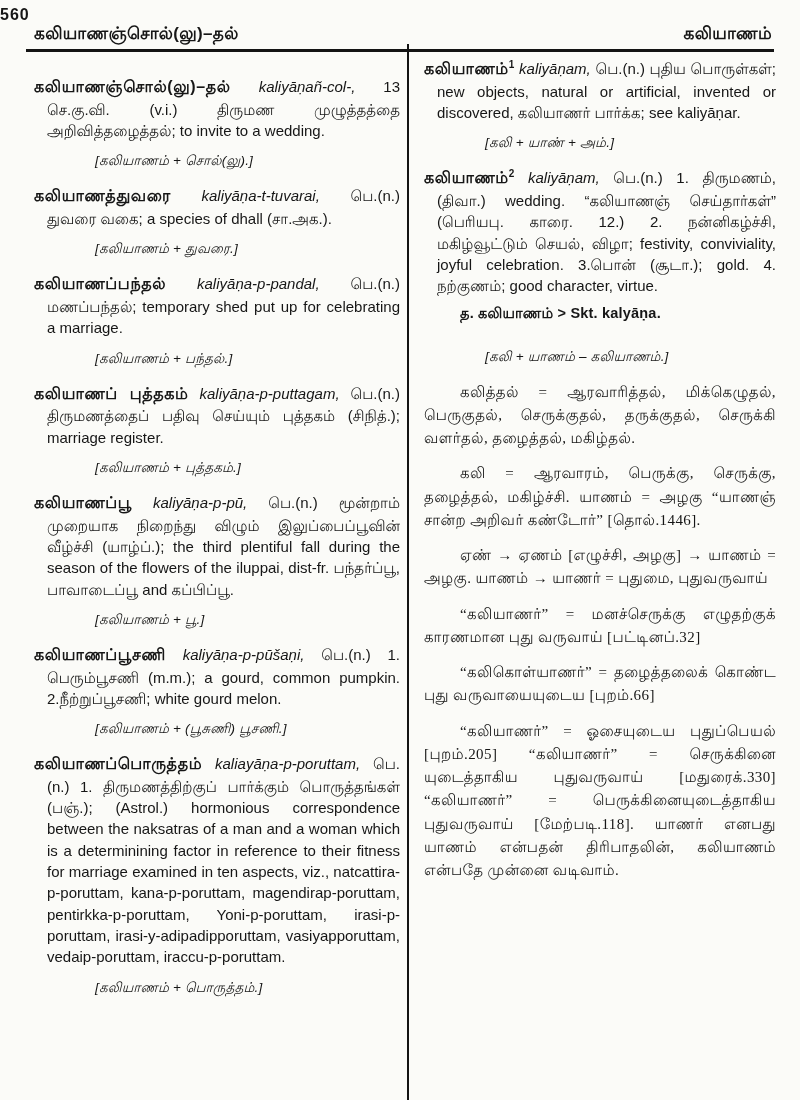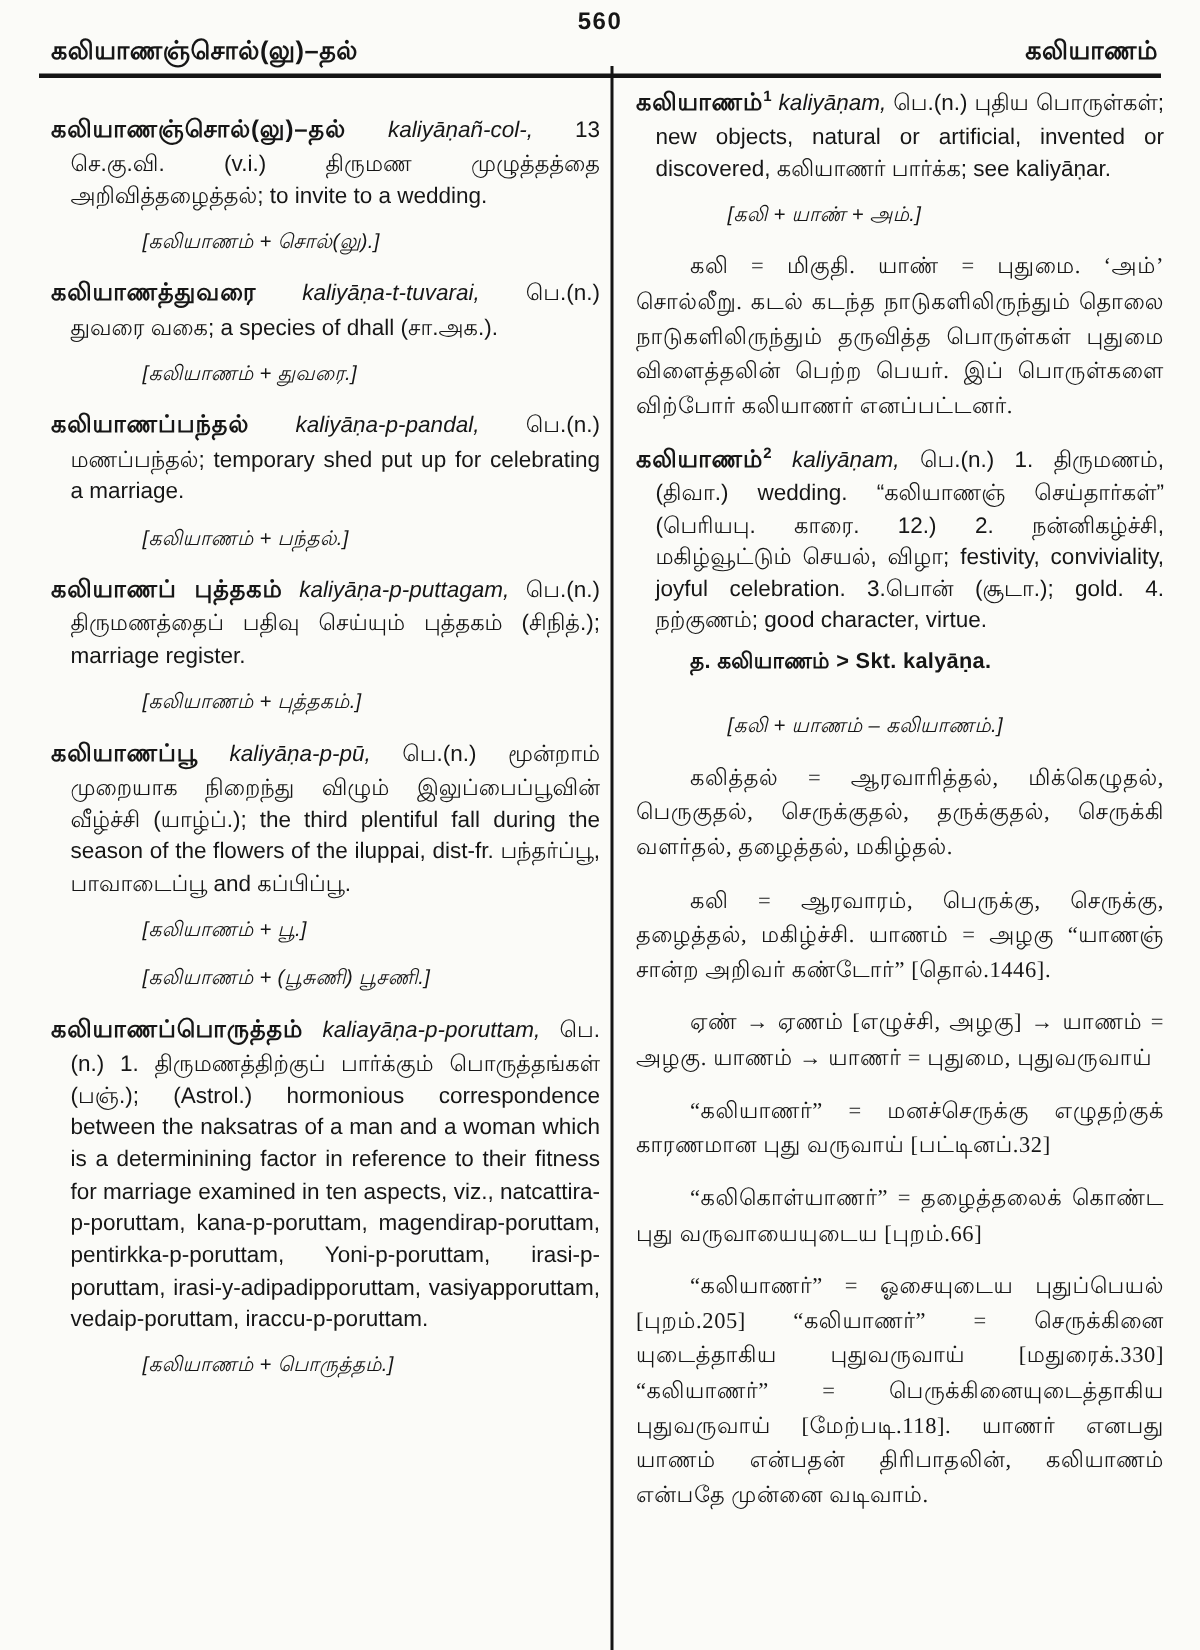--- a/index.html
+++ b/index.html
@@ -7,21 +7,21 @@
   body {
     background:#fbfbf8;
     color:#161616;
     font-family:"Liberation Sans", sans-serif;
     overflow:hidden;
   }
   .page { position:relative; width:800px; height:1100px; background:#fbfbf8; overflow:hidden; }
 
   .pageno {
     position:absolute; top:6px; left:0; right:0;
-    text-align:center; font-size:16px; letter-spacing:1px; font-weight:bold;
+    text-align:left; font-size:16px; letter-spacing:1px; font-weight:bold;
   }
   .running-head {
     position:absolute; top:24px; font-weight:bold; font-size:17px; letter-spacing:0.3px;
   }
   .running-head.left  { left:34px; }
   .running-head.right { right:28px; text-align:right; }
 
   .head-rule {
     position:absolute; top:49px; left:26px; width:748px; height:3px;
     background:#141414;
@@ -71,28 +71,28 @@
       <p class="entry"><span class="headword">கலியாணஞ்சொல்(லு)–தல்</span> <span class="translit">kaliyāṇañ-col-,</span> <span>13 செ.கு.வி. (v.i.) திருமண முழுத்தத்தை அறிவித்தழைத்தல்; to invite to a wedding.</span></p>
       <p class="etym">[கலியாணம் + சொல்(லு).]</p>
       <p class="entry"><span class="headword">கலியாணத்துவரை</span> <span class="translit">kaliyāṇa-t-tuvarai,</span> <span>பெ.(n.) துவரை வகை; a species of dhall (சா.அக.).</span></p>
       <p class="etym">[கலியாணம் + துவரை.]</p>
       <p class="entry"><span class="headword">கலியாணப்பந்தல்</span> <span class="translit">kaliyāṇa-p-pandal,</span> <span>பெ.(n.) மணப்பந்தல்; temporary shed put up for celebrating a marriage.</span></p>
       <p class="etym">[கலியாணம் + பந்தல்.]</p>
       <p class="entry"><span class="headword">கலியாணப் புத்தகம்</span> <span class="translit">kaliyāṇa-p-puttagam,</span> <span>பெ.(n.) திருமணத்தைப் பதிவு செய்யும் புத்தகம் (சிநித்.); marriage register.</span></p>
       <p class="etym">[கலியாணம் + புத்தகம்.]</p>
       <p class="entry"><span class="headword">கலியாணப்பூ</span> <span class="translit">kaliyāṇa-p-pū,</span> <span>பெ.(n.) மூன்றாம் முறையாக நிறைந்து விழும் இலுப்பைப்பூவின் வீழ்ச்சி (யாழ்ப்.); the third plentiful fall during the season of the flowers of the iluppai, dist-fr. பந்தர்ப்பூ, பாவாடைப்பூ and கப்பிப்பூ.</span></p>
       <p class="etym">[கலியாணம் + பூ.]</p>
+      <p class="entry"><span class="headword">கலியாணப்பூசணி</span> <span class="translit">kaliyāṇa-p-pūšaṇi,</span> <span>பெ.(n.) 1. பெரும்பூசணி (m.m.); a gourd, common pumpkin. 2.நீற்றுப்பூசணி; white gourd melon.</span></p>
       <p class="etym">[கலியாணம் + (பூசுணி) பூசணி.]</p>
       <p class="entry"><span class="headword">கலியாணப்பொருத்தம்</span> <span class="translit">kaliayāṇa-p-poruttam,</span> <span>பெ.(n.) 1. திருமணத்திற்குப் பார்க்கும் பொருத்தங்கள் (பஞ்.); (Astrol.) hormonious correspondence between the naksatras of a man and a woman which is a determinining factor in reference to their fitness for marriage examined in ten aspects, viz., natcattira-p-poruttam, kana-p-poruttam, magendirap-poruttam, pentirkka-p-poruttam, Yoni-p-poruttam, irasi-p-poruttam, irasi-y-adipadipporuttam, vasiyapporuttam, vedaip-poruttam, iraccu-p-poruttam.</span></p>
       <p class="etym">[கலியாணம் + பொருத்தம்.]</p>
     </div>
   <div class="column col-right" id="col-right">
       <p class="entry"><span class="headword">கலியாணம்</span><sup class="hw-sup">1</sup> <span class="translit">kaliyāṇam,</span> <span>பெ.(n.) புதிய பொருள்கள்; new objects, natural or artificial, invented or discovered, கலியாணர் பார்க்க; see kaliyāṇar.</span></p>
       <p class="etym">[கலி + யாண் + அம்.]</p>
-      <p class="serif-para">கலி = மிகுதி. யாண் = புதுமை. ‘அம்’ சொல்லீறு. கடல் கடந்த நாடுகளிலிருந்தும் தொலை நாடுகளிலிருந்தும் தருவித்த பொருள்கள் புதுமை விளைத்தலின் பெற்ற பெயர். இப் பொருள்களை விற்போர் கலியாணர் எனப்பட்டனர்.</p>
       <p class="entry"><span class="headword">கலியாணம்</span><sup class="hw-sup">2</sup> <span class="translit">kaliyāṇam,</span> <span>பெ.(n.) 1. திருமணம், (திவா.) wedding. “கலியாணஞ் செய்தார்கள்” (பெரியபு. காரை. 12.) 2. நன்னிகழ்ச்சி, மகிழ்வூட்டும் செயல், விழா; festivity, conviviality, joyful celebration. 3.பொன் (சூடா.); gold. 4. நற்குணம்; good character, virtue.</span></p>
       <p class="note-para">த. கலியாணம் &gt; Skt. kalyāṇa.</p>
       <p class="etym">[கலி + யாணம் – கலியாணம்.]</p>
       <p class="serif-para">கலித்தல் = ஆரவாரித்தல், மிக்கெழுதல், பெருகுதல், செருக்குதல், தருக்குதல், செருக்கி வளர்தல், தழைத்தல், மகிழ்தல்.</p>
       <p class="serif-para">கலி = ஆரவாரம், பெருக்கு, செருக்கு, தழைத்தல், மகிழ்ச்சி. யாணம் = அழகு “யாணஞ் சான்ற அறிவர் கண்டோர்” [தொல்.1446].</p>
       <p class="serif-para">ஏண் → ஏணம் [எழுச்சி, அழகு] → யாணம் = அழகு. யாணம் → யாணர் = புதுமை, புதுவருவாய்</p>
       <p class="serif-para">“கலியாணர்” = மனச்செருக்கு எழுதற்குக் காரணமான புது வருவாய் [பட்டினப்.32]</p>
       <p class="serif-para">“கலிகொள்யாணர்” = தழைத்தலைக் கொண்ட புது வருவாயையுடைய [புறம்.66]</p>
       <p class="serif-para">“கலியாணர்” = ஓசையுடைய புதுப்பெயல் [புறம்.205] “கலியாணர்” = செருக்கினை யுடைத்தாகிய புதுவருவாய் [மதுரைக்.330] “கலியாணர்” = பெருக்கினையுடைத்தாகிய புதுவருவாய் [மேற்படி.118]. யாணர் எனபது யாணம் என்பதன் திரிபாதலின், கலியாணம் என்பதே முன்னை வடிவாம்.</p>
     </div>

